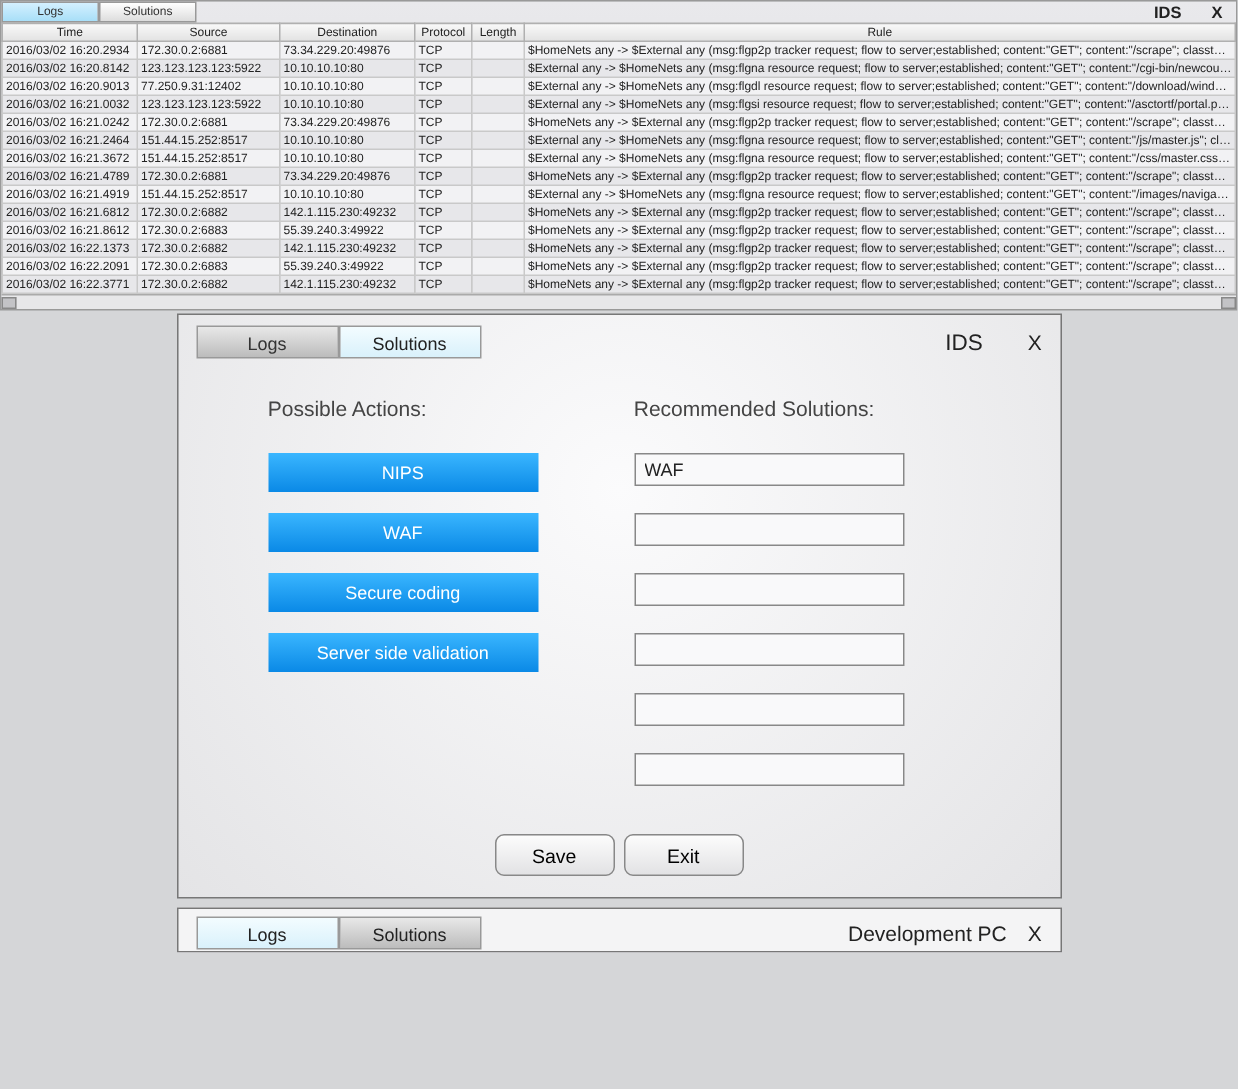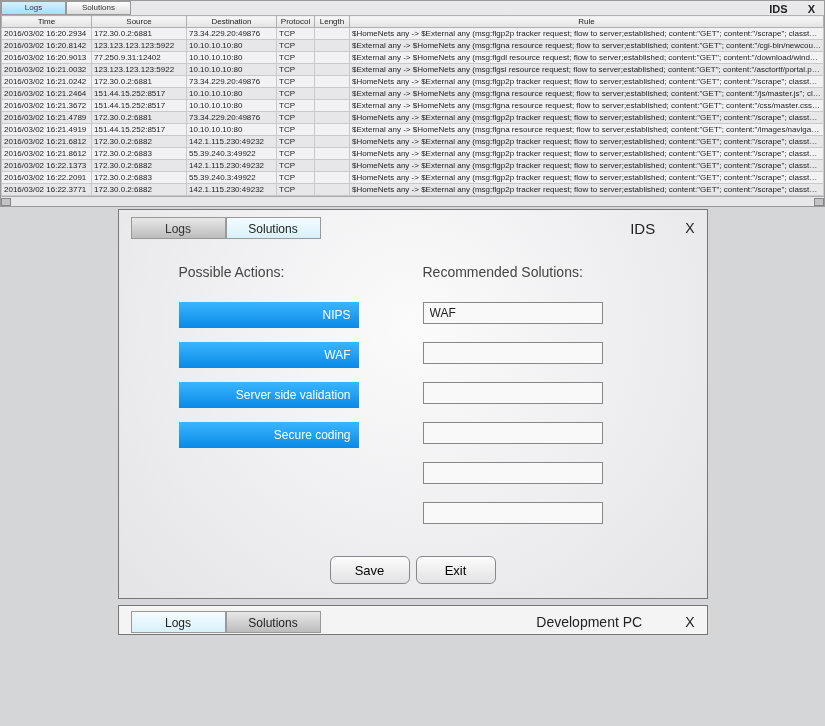--- a/index.html
+++ b/index.html
@@ -26,21 +26,21 @@
 .sw-titlebar{display:flex;align-items:center;height:30px;padding:6px 12px 0 12px;font-size:14px;color:#222}
 .sw-tabs{display:flex}
 .sw-tab{width:95px;height:22px;line-height:22px;text-align:center;font-size:12px;border:1px solid #999;}
 .sw-tab.inactive{background:linear-gradient(#e8e8e8,#bcbcbc);color:#333}
 .sw-tab.active{background:linear-gradient(#f3fcff,#d9f1fb);color:#222}
 .sw-titlebar .spacer{flex:1}
 .sw-titlebar .ttl{font-size:15px;margin-right:30px}
 .sw-body{display:flex;padding:24px 40px 0 60px;}
 .sw-col{flex:1}
 .sw-col h3{font-size:14px;font-weight:normal;color:#444;margin-bottom:22px}
-.action-btn{display:block;width:180px;height:26px;line-height:26px;padding:0 8px;margin-bottom:14px;background:linear-gradient(#3ab6ff,#0a89e6);color:#fff;font-size:12px;border:none;text-align:right;cursor:pointer}
+.action-btn{display:block;width:180px;height:26px;line-height:26px;padding:0 8px;margin-bottom:14px;background:linear-gradient(#3ab6ff,#0a89e6);color:#fff;font-size:12px;border:none;text-align:center;cursor:pointer}
 .rec-field{display:block;width:180px;height:22px;margin-bottom:18px;border:1px solid #888;background:#f9f9fa;font-size:12px;padding:0 6px;color:#222}
 .sw-buttons{display:flex;justify-content:center;gap:6px;margin-top:14px}
 .sw-buttons button{width:80px;height:28px;border:1px solid #888;border-radius:6px;background:linear-gradient(#fcfcfc,#e2e2e4);font-size:13px;cursor:pointer}
 
 
 .dev-window{width:590px;margin:6px auto 0;background:#f4f4f5;border:1px solid #777;}
 .dev-titlebar{display:flex;align-items:center;height:28px;padding:4px 12px 0 12px;font-size:14px;color:#222}
 .dev-tab{width:95px;height:22px;line-height:22px;text-align:center;font-size:12px;border:1px solid #999;}
 .dev-tab.active{background:linear-gradient(#f3fcff,#d9f1fb)}
 .dev-tab.inactive{background:linear-gradient(#e8e8e8,#bcbcbc)}
@@ -201,22 +201,22 @@
     <div class="spacer"></div>
     <span class="ttl">IDS</span>
     <span>X</span>
   </div>
   <div class="sw-body">
     <div class="sw-col">
       <h3>Possible Actions:</h3>
       <div id="actions-list">
           <button class="action-btn">NIPS</button>
           <button class="action-btn">WAF</button>
+          <button class="action-btn">Secure coding</button>
           <button class="action-btn">Server side validation</button>
-          <button class="action-btn">Secure coding</button>
         </div>
     </div>
     <div class="sw-col">
       <h3>Recommended Solutions:</h3>
       <div id="rec-list">
           <input class="rec-field" value="WAF" style="">
           <input class="rec-field" style="">
           <input class="rec-field" style="">
           <input class="rec-field" style="">
           <input class="rec-field" style="">
@@ -230,16 +230,16 @@
   </div>
 </div>
 
 <div class="dev-window">
   <div class="dev-titlebar">
     <div class="sw-tabs">
       <div class="dev-tab active">Logs</div>
       <div class="dev-tab inactive">Solutions</div>
     </div>
     <div class="spacer" style="flex:1"></div>
-    <span class="ttl" style="margin-right:43px">Development PC</span>
+    <span class="ttl" style="margin-right:14px">Development PC</span>
     <span>X</span>
   </div>
 </div>
 
 </body></html>

